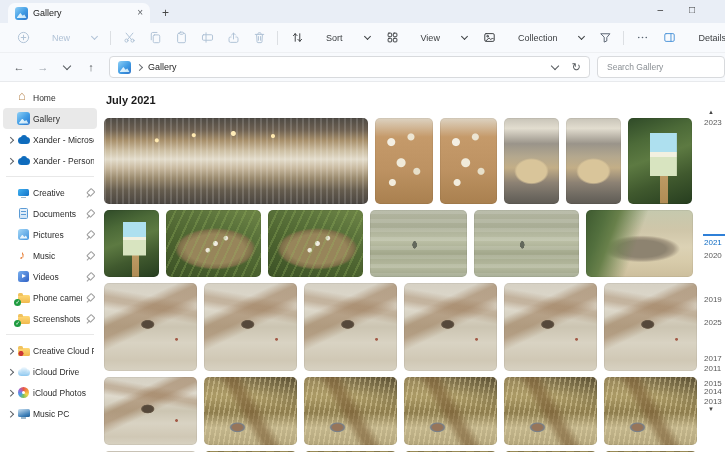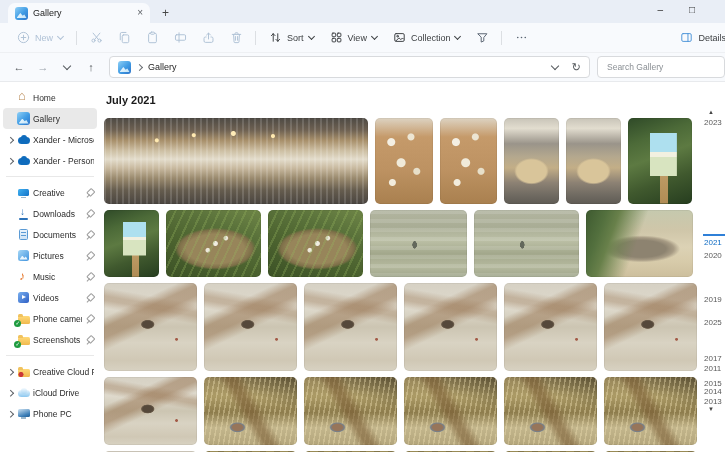--- a/index.html
+++ b/index.html
@@ -12,21 +12,21 @@
   .tab{margin-left:8px;width:128px;height:20px;background:#f8fafd;border-radius:7px 7px 0 0;
        display:flex;align-items:center;gap:5px;padding:0 7px;font-size:9px;color:#1b1b1b;}
   .tab-title{flex:1;white-space:nowrap;overflow:hidden;}
   .tab-close{color:#5f6368;font-size:10px;line-height:10px;cursor:default;}
   .newtab-btn{margin-left:12px;font-size:12px;color:#474747;align-self:center;margin-top:2px;}
   .wincontrols{position:absolute;right:30px;top:4px;display:flex;gap:26px;font-size:10px;color:#333;}
 
   
   .cmdbar{height:29px;background:#f8fafd;display:flex;align-items:center;padding:0 0 0 10px;gap:2px;
           border-bottom:1px solid #eef0f3;}
-  .tbtn{display:flex;align-items:center;gap:5px;padding:0 7px;height:22px;border-radius:4px;
+  .tbtn{display:flex;align-items:center;gap:22px;padding:0 7px;height:22px;border-radius:4px;
         font-size:9px;color:#3d4043;white-space:nowrap;}
   .ibtn{display:flex;align-items:center;justify-content:center;width:26px;height:22px;color:#5a6572;}
   .disabled{color:#b0c2d6 !important;}
   .vsep{width:1px;height:14px;background:#dcdfe3;margin:0 4px;flex:0 0 auto;}
   .tico{width:13px;height:13px;stroke:currentColor;fill:none;stroke-width:1.2;
         stroke-linecap:round;stroke-linejoin:round;flex:0 0 auto;}
   .tico.filled{fill:currentColor;stroke:none;}
   .chev{width:4px;height:4px;border-right:1px solid currentColor;border-bottom:1px solid currentColor;
         transform:rotate(45deg);margin-top:-2px;flex:0 0 auto;}
   .details-btn{margin-left:auto;margin-right:-8px;color:#3d4043;}
@@ -344,26 +344,20 @@
           </div>
           <div class="sb-sep"></div>
           <div class="sb-item">
             <span class="sb-chev hid"></span>
             <span class="ic ic-desktop"></span>
             <span class="sb-label">Creative</span>
             <span class="pin"></span>
           </div>
           <div class="sb-item">
             <span class="sb-chev hid"></span>
-            <span class="ic ic-downloads"></span>
-            <span class="sb-label">Downloads</span>
-            <span class="pin"></span>
-          </div>
-          <div class="sb-item">
-            <span class="sb-chev hid"></span>
             <span class="ic ic-documents"></span>
             <span class="sb-label">Documents</span>
             <span class="pin"></span>
           </div>
           <div class="sb-item">
             <span class="sb-chev hid"></span>
             <span class="ic ic-pictures"></span>
             <span class="sb-label">Pictures</span>
             <span class="pin"></span>
           </div>
@@ -401,22 +395,27 @@
             <span class="ic ic-folder-cc"></span>
             <span class="sb-label">Creative Cloud Files</span>
           </div>
           <div class="sb-item">
             <span class="sb-chev"></span>
             <span class="ic ic-icloud"></span>
             <span class="sb-label">iCloud Drive</span>
           </div>
           <div class="sb-item">
             <span class="sb-chev"></span>
+            <span class="ic ic-icloud-photos"></span>
+            <span class="sb-label">iCloud Photos</span>
+          </div>
+          <div class="sb-item">
+            <span class="sb-chev"></span>
             <span class="ic ic-thispc"></span>
-            <span class="sb-label">Phone PC</span>
+            <span class="sb-label">Music PC</span>
           </div>
         </div>
     </aside>
     <main class="content">
       <h2 class="group-title">July 2021</h2>
       <div class="grid">
           <div class="prow" style="height: 86px;">
             <div class="photo ph-pano" title="visitor-center interior panorama" style="width: 264px;"></div>
             <div class="photo ph-cork" title="cork bulletin board with pinned papers" style="width: 58px;"></div>
             <div class="photo ph-cork" title="cork bulletin board with pinned papers" style="width: 57px;"></div>

